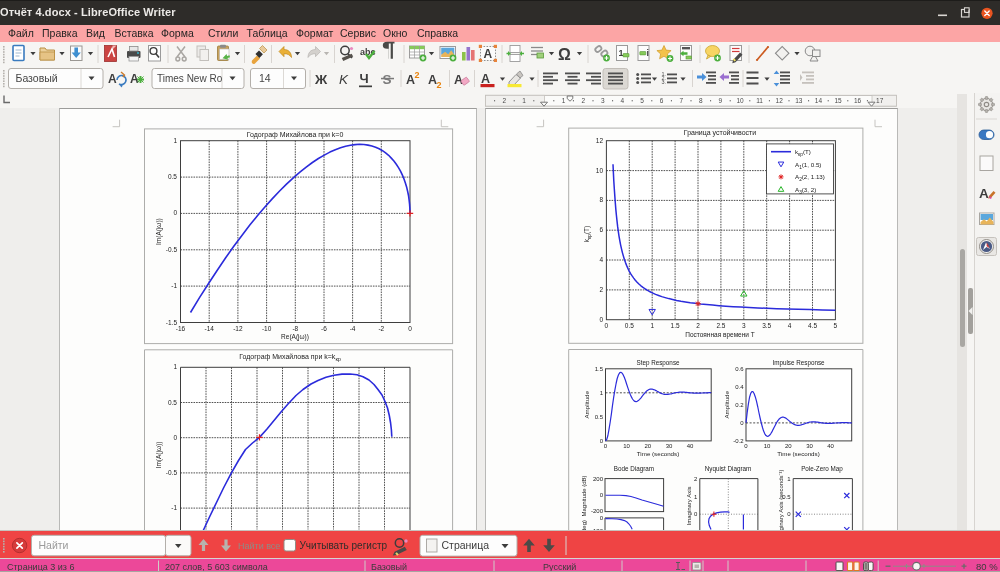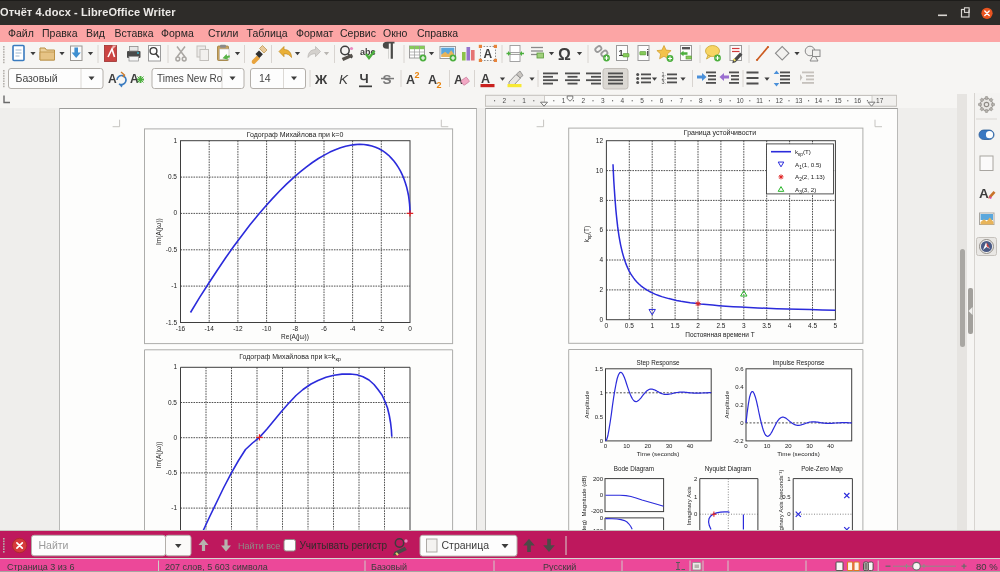--- a/index.html
+++ b/index.html
@@ -3,21 +3,21 @@
 *{margin:0;padding:0;box-sizing:border-box}
 html,body{width:1000px;height:572px;overflow:hidden}
 body{font-family:"Liberation Sans",sans-serif;position:relative;background:#f6f5f3}
 .abs{position:absolute}
 #titlebar{left:0;top:0;width:1000px;height:25px;background:#2e2c29;color:#eceae7;border-top:1px solid #1d1c1a}
 #titlebar .t{position:absolute;width:100%;text-align:left;top:5px;font-size:11px;font-weight:bold;letter-spacing:.1px}
 #menubar{left:0;top:25px;width:1000px;height:17px;background:#fca5a5;font-size:10.5px;color:#262524}
 #menubar span{position:absolute;top:2px}
 #doc{left:0;top:108px;width:957px;height:421.5px;background:#efeeec;overflow:hidden}
 .page{position:absolute;top:-0.5px;background:#fdfdfc;border:1px solid #b9b9b7;border-top-color:#9c9c9a;height:423px}
-#findbar{left:0;top:529.5px;width:1000px;height:28.5px;background:#be185d;border-top:1px solid #c6c2bd}
+#findbar{left:0;top:529.5px;width:1000px;height:28.5px;background:#ef4444;border-top:1px solid #c6c2bd}
 #statusbar{left:0;top:558px;width:1000px;height:14px;background:#ec4899;border-top:1px solid #d7d4d0;font-size:9px;color:#3b3b3b}
 #statusbar .s{position:absolute;top:2.5px}
 #sidebar{left:973.5px;top:93px;width:26.5px;height:436.5px;background:#f4f3f1;border-left:1px solid #d7d4d0}
 svg{position:absolute;left:0;top:0}
 svg text{font-family:"Liberation Sans",sans-serif}
 </style></head><body>
 <div id="titlebar" class="abs">
     <div class="t">Отчёт 4.docx - LibreOffice Writer</div>
 <svg width="1000" height="25">
 <rect x="938" y="13.5" width="9" height="1.6" fill="#d9d6d2"></rect>

